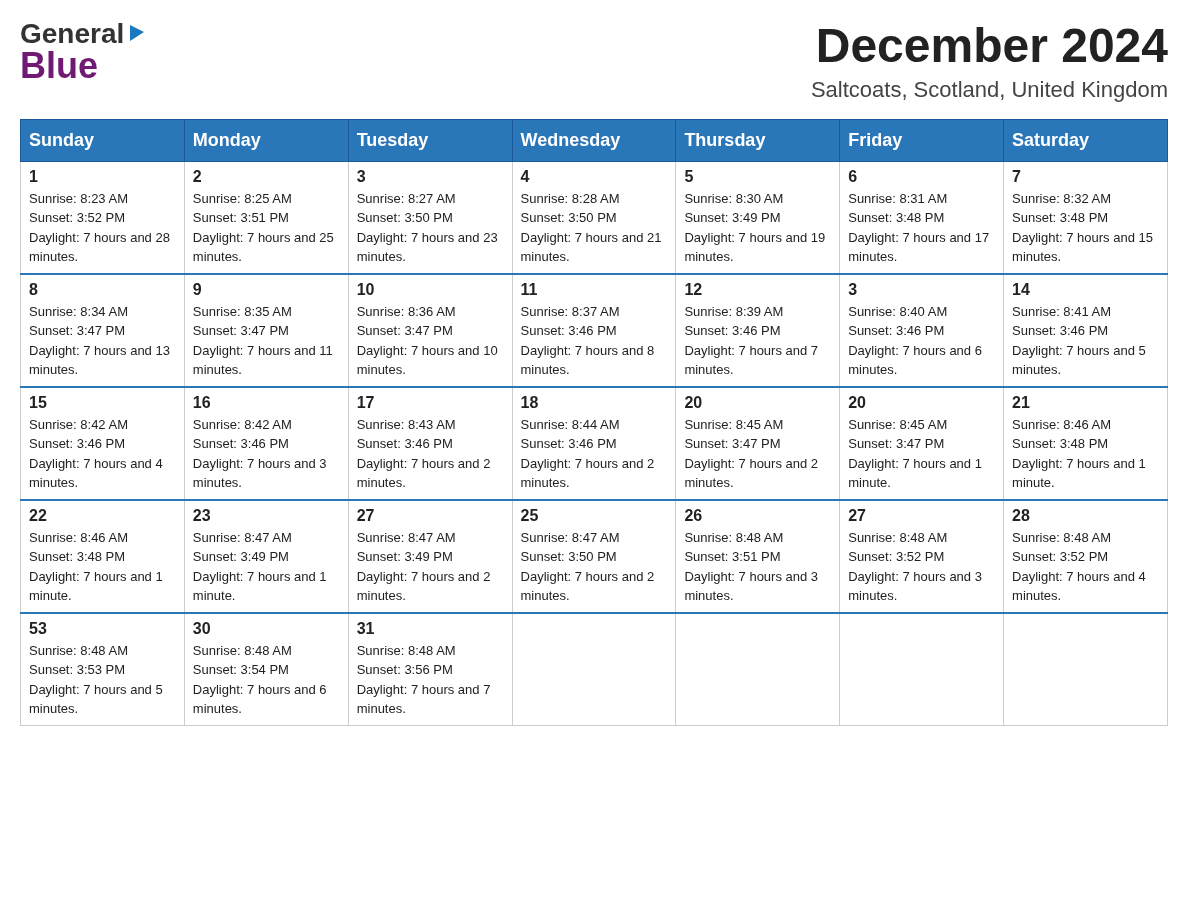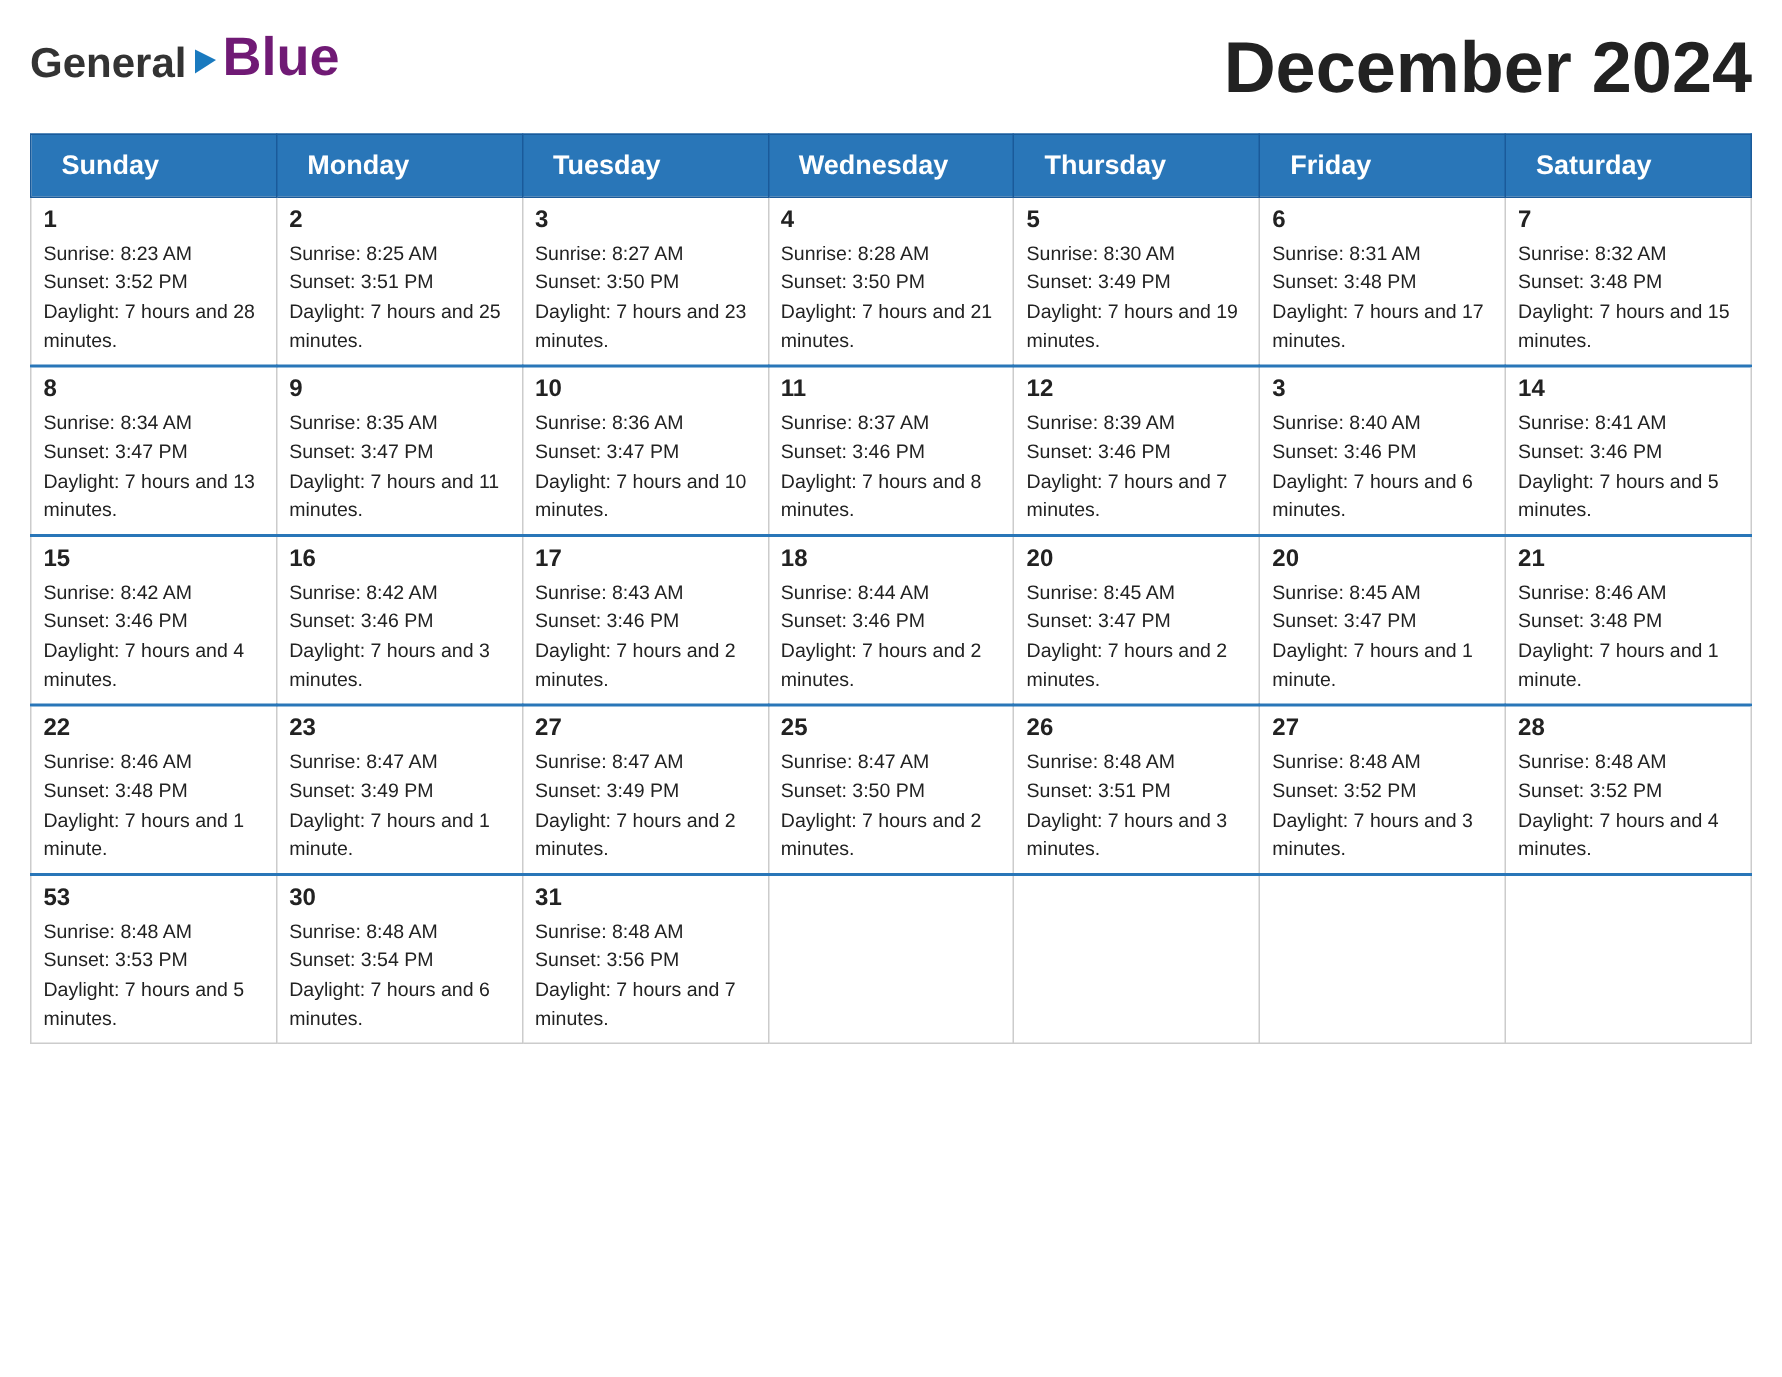--- a/index.html
+++ b/index.html
@@ -11,22 +11,22 @@
       min-height: 918px;
     }
     .header-area {
       display: flex;
       justify-content: space-between;
       align-items: flex-start;
       margin-bottom: 16px;
     }
     .logo {
       display: flex;
-      flex-direction: row;
-      align-items: flex-end;
+      flex-direction: column;
+      align-items: flex-start;
     }
     .logo-general {
       font-size: 28px;
       font-weight: bold;
       color: #333;
       line-height: 1;
     }
     .logo-blue {
       font-size: 36px;
       font-weight: bold;
@@ -54,21 +54,21 @@
     .calendar-table {
       width: 100%;
       border-collapse: collapse;
       border: 1px solid #ccc;
     }
     .calendar-table th {
       background-color: #2976b8;
       color: #fff;
       font-size: 18px;
       font-weight: bold;
-      padding: 10px 20px;
+      padding: 10px 8px;
       text-align: left;
       border: 1px solid #1a5a9a;
     }
     .calendar-table td {
       vertical-align: top;
       padding: 6px 8px;
       border: 1px solid #ccc;
       font-size: 13px;
       color: #222;
       width: 14.28%;
@@ -104,20 +104,21 @@
       <span style="display:inline-block;margin-left:2px;">
         <svg width="22" height="22" viewBox="0 0 22 22">
           <polygon points="4,4 18,11 4,20" fill="#1a7abf"></polygon>
         </svg>
       </span>
     </div>
     <span class="logo-blue">Blue</span>
   </div>
   <div class="title-area">
     <div class="month-title">December 2024</div>
+    <div class="location-title">Saltcoats, Scotland, United Kingdom</div>
   </div>
 </div>
 
 <table class="calendar-table">
   <thead>
     <tr>
       <th>Sunday</th>
       <th>Monday</th>
       <th>Tuesday</th>
       <th>Wednesday</th>

